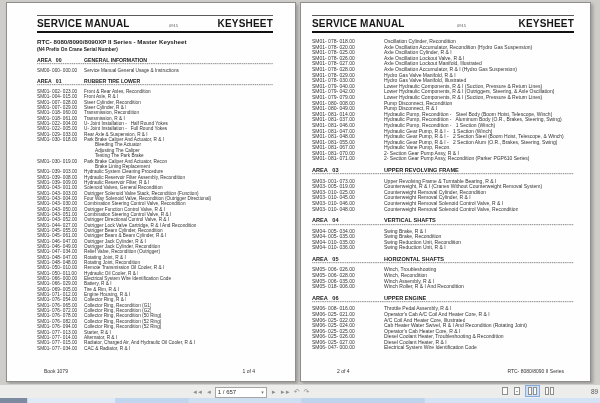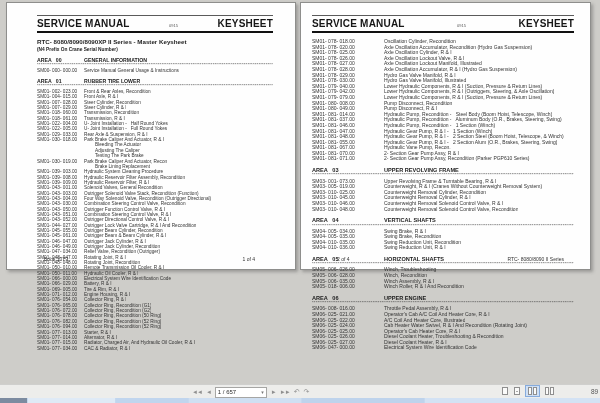--- a/index.html
+++ b/index.html
@@ -3,21 +3,21 @@
 <meta charset="utf-8">
 <style>
   html,body{margin:0;padding:0;}
   body{
     width:600px;height:403px;overflow:hidden;position:relative;
     background:#cecdc9;
     font-family:"Liberation Sans","DejaVu Sans",sans-serif;
     -webkit-font-smoothing:antialiased;
   }
   .page{
-    position:absolute;top:2px;height:268px;background:#fefefe;
+    position:absolute;top:2px;height:380px;background:#fefefe;
     border:1px solid #8e8e8c;box-sizing:border-box;
     box-shadow:2px 2px 3px rgba(60,60,60,.35);
   }
   #page1{left:6px;width:290px;}
   #page2{left:300px;width:291px;}
   .inner{position:relative;height:100%;box-sizing:border-box;}
   #page1 .inner{padding:12px 22px 0 30px;}
   #page2 .inner{padding:12px 16px 0 11px;}
 
   .doc-header{

